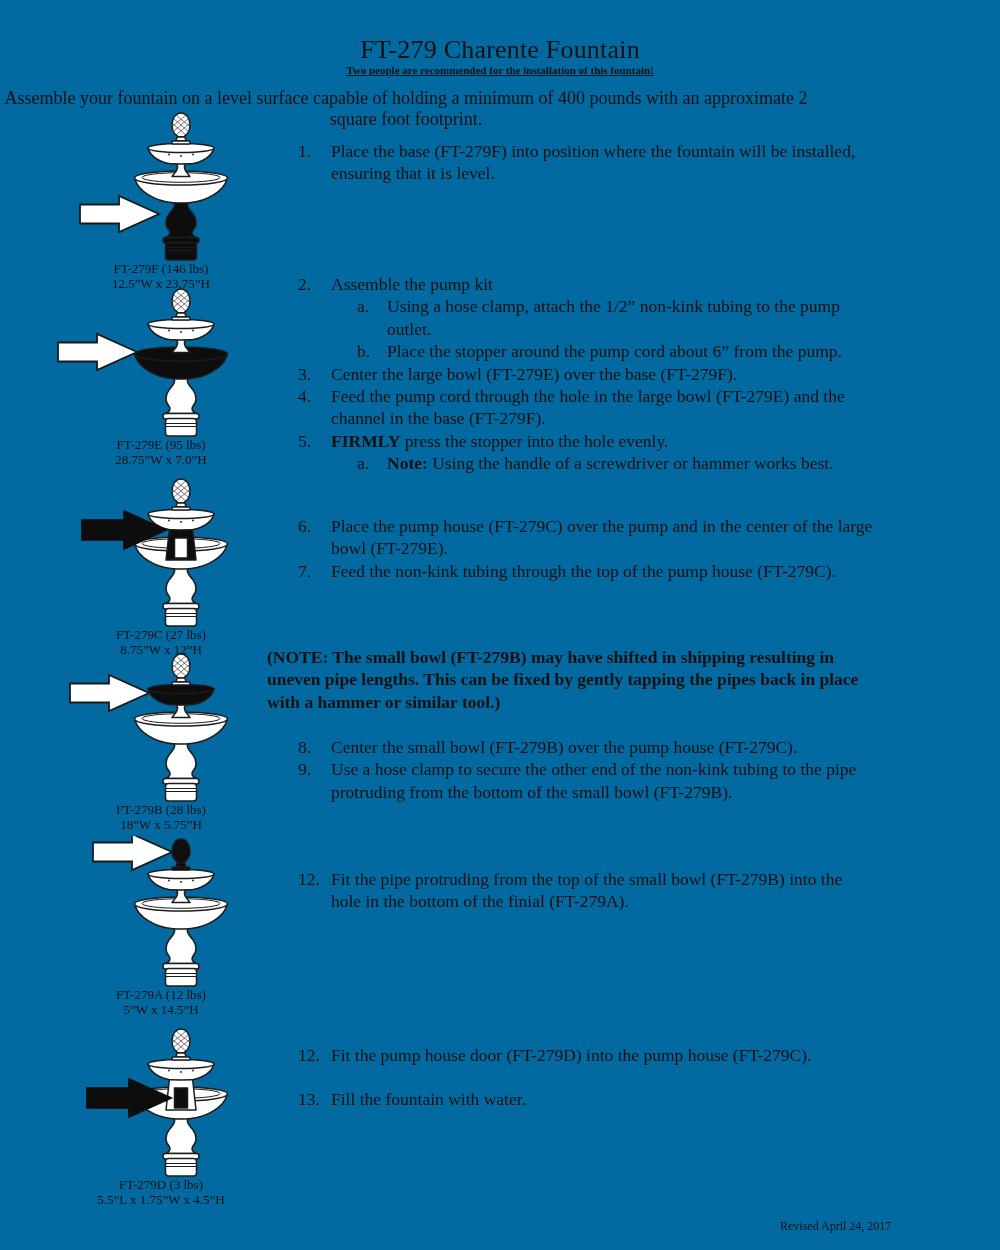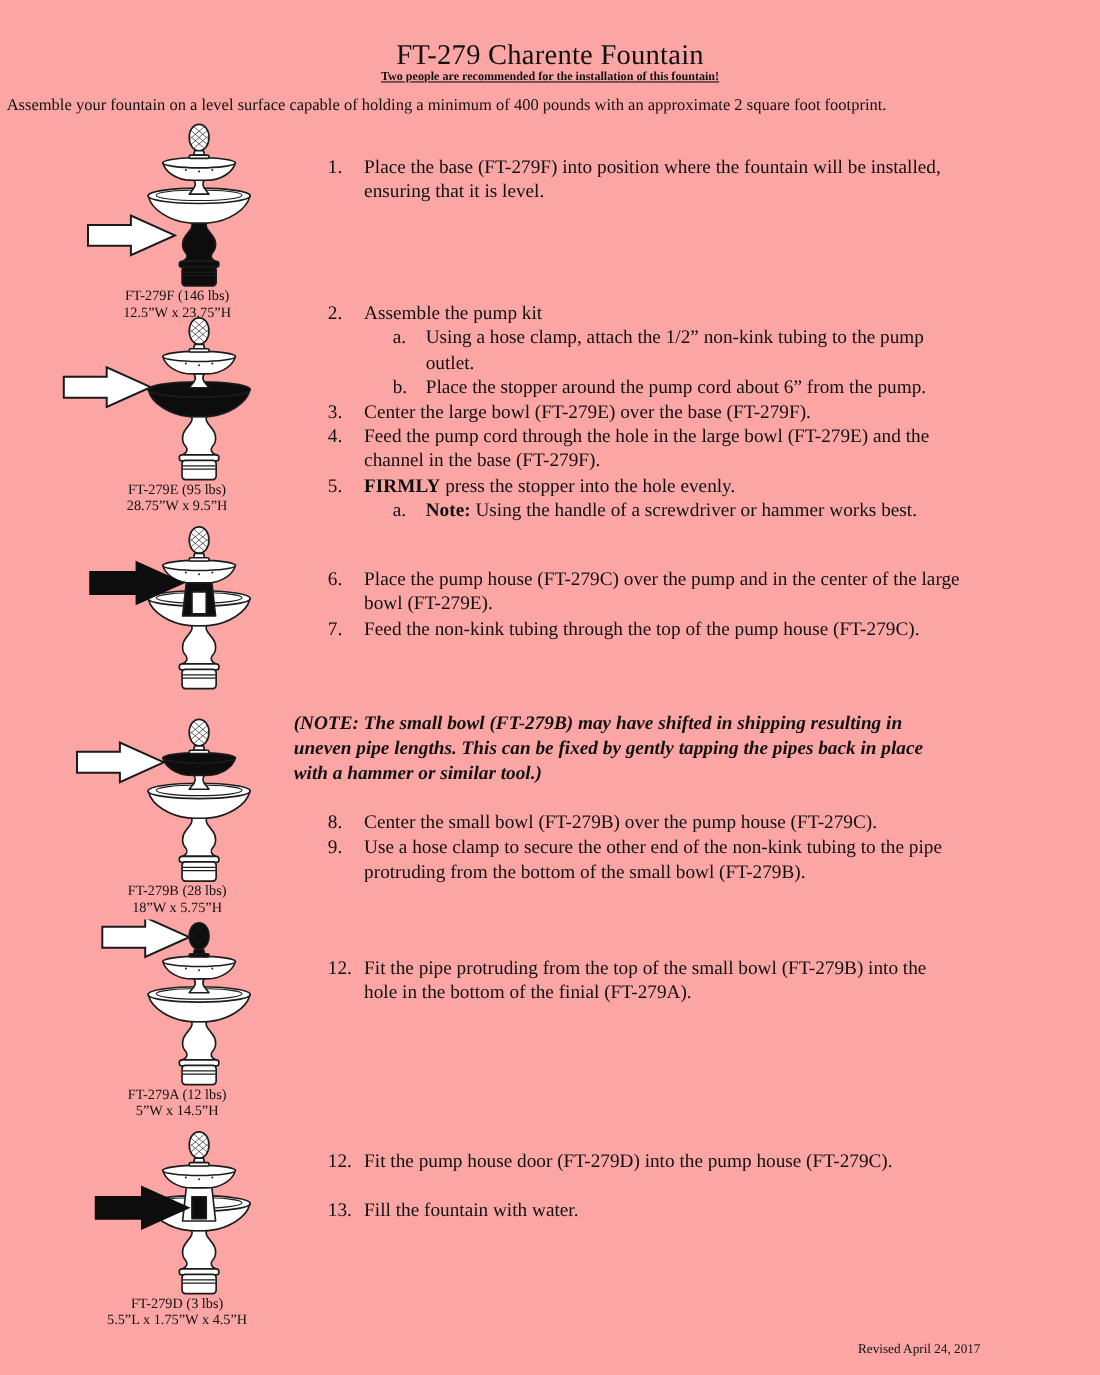--- a/index.html
+++ b/index.html
@@ -1,24 +1,24 @@
 <!DOCTYPE html>
 <html><head>
 <meta charset="utf-8">
 <style>
   html,body{margin:0;padding:0;background:#ffffff;}
-  #page{position:relative;width:1000px;height:1250px;background:#fca5a5;overflow:hidden;
+  #page{position:relative;width:1000px;height:1250px;background:#0369a1;overflow:hidden;
         font-family:"Liberation Serif","DejaVu Serif",serif;color:#111;}
 
   
   #doc-title{position:absolute;top:18px;left:0;width:1000px;text-align:center;
              font-size:26px;font-weight:400;letter-spacing:.2px;}
   #doc-warning{position:absolute;top:64px;left:0;width:1000px;text-align:center;
                font-size:11px;font-weight:700;text-decoration:underline;}
-  #doc-intro{position:absolute;top:88px;left:0;width:812px;text-align:center;font-size:15px;}
+  #doc-intro{position:absolute;top:88px;left:0;width:812px;text-align:center;font-size:18px;}
 
   
   #figures{position:absolute;left:0;top:0;width:300px;height:1250px;padding-left:24px;}
   #figures figure{position:absolute;left:50px;width:222px;margin:0;}
   #figures figure:nth-of-type(1){top:110px;}
   #figures figure:nth-of-type(2){top:286px;}
   #figures figure:nth-of-type(3){top:476px;}
   #figures figure:nth-of-type(4){top:651px;}
   #figures figure:nth-of-type(5){top:836px;}
   #figures figure:nth-of-type(6){top:1026px;}
@@ -59,21 +59,21 @@
   #g1{top:140px;} #g2{top:273px;} #g3{top:515px;} #g4{top:736px;}
   #g5{top:868px;} #g6{top:1044px;} #g7{top:1088px;}
   .step{display:flex;align-items:flex-start;}
   .step .num{flex:0 0 33px;padding-left:2px;}
   .step .txt{flex:1;white-space:pre-line;}
   .step.sub{padding-left:59px;}
   .step.sub .num{flex:0 0 30px;}
   .step b{font-weight:700;}
 
   #note{position:absolute;left:267px;top:646px;width:660px;
-        font-size:17.5px;line-height:22.4px;font-weight:700;font-style:italic;white-space:pre-line;}
+        font-size:17.5px;line-height:22.4px;font-weight:700;white-space:pre-line;}
 
   #revision{position:absolute;left:780px;top:1219px;width:220px;font-size:12px;}
 </style>
 </head>
 <body>
 
 <div id="page">
 
   <h1 id="doc-title">FT-279 Charente Fountain</h1>
   <div id="doc-warning">Two people are recommended for the installation of this fountain!</div>
@@ -169,21 +169,21 @@
         <path class="shape" d="M126,27 H134 L135,31 H125 Z"></path>
         <rect class="shape" x="121" y="31" width="18" height="3" rx="1.2"></rect>
       </g>
 
       <g class="arrow">
         <path class="arrow-shape" d="M0,0 L-40,-18 L-40,-9.5 L-79,-9.5 L-79,9.5 L-40,9.5 L-40,18 Z"></path>
       </g>
     </svg>
     <figcaption class="cap">
       <div class="cap1">FT-279E (95 lbs)</div>
-      <div class="cap2">28.75”W x 9.5”H</div>
+      <div class="cap2">28.75”W x 7.0”H</div>
     </figcaption>
   </figure>
 
   <figure class="figure hl-pump-house arrow-solid v-house">
     <svg class="fountain" viewBox="0 0 220 152">
 
       <g class="p-base">
         <path class="shape" d="M123,92.5 C125,96 122,99 118,104 C114,109 114,116 118,120 C120,123 119,125.5 115,127.5 L145,127.5 C141,125.5 140,123 142,120 C146,116 146,109 142,104 C138,99 135,96 137,92.5 Z"></path>
         <rect class="shape" x="112" y="127.5" width="36" height="5.5" rx="2.5"></rect>
         <rect class="shape" x="114.5" y="132.5" width="31" height="17.5" rx="3"></rect>
@@ -217,20 +217,24 @@
         <path class="shape" d="M130,3 C135,3 139,8 139,15 C139,22 135,27 130,27 C125,27 121,22 121,15 C121,8 125,3 130,3 Z"></path>
         <path class="hatch" d="M123,9 L137,21 M125,5 L138,16 M122,14 L135,25 M137,9 L123,21 M135,5 L122,16 M138,14 L125,25"></path>
         <path class="shape" d="M126,27 H134 L135,31 H125 Z"></path>
         <rect class="shape" x="121" y="31" width="18" height="3" rx="1.2"></rect>
       </g>
 
       <g class="arrow">
         <path class="arrow-shape" d="M0,0 L-40,-18 L-40,-9.5 L-79,-9.5 L-79,9.5 L-40,9.5 L-40,18 Z"></path>
       </g>
     </svg>
+    <figcaption class="cap">
+      <div class="cap1">FT-279C (27 lbs)</div>
+      <div class="cap2">8.75”W x 12”H</div>
+    </figcaption>
   </figure>
 
   <figure class="figure hl-small-bowl arrow-outline">
     <svg class="fountain" viewBox="0 0 220 152">
 
       <g class="p-base">
         <path class="shape" d="M123,92.5 C125,96 122,99 118,104 C114,109 114,116 118,120 C120,123 119,125.5 115,127.5 L145,127.5 C141,125.5 140,123 142,120 C146,116 146,109 142,104 C138,99 135,96 137,92.5 Z"></path>
         <rect class="shape" x="112" y="127.5" width="36" height="5.5" rx="2.5"></rect>
         <rect class="shape" x="114.5" y="132.5" width="31" height="17.5" rx="3"></rect>
         <path class="thin" d="M115,137.5 H145 M115,140.5 H145"></path>

